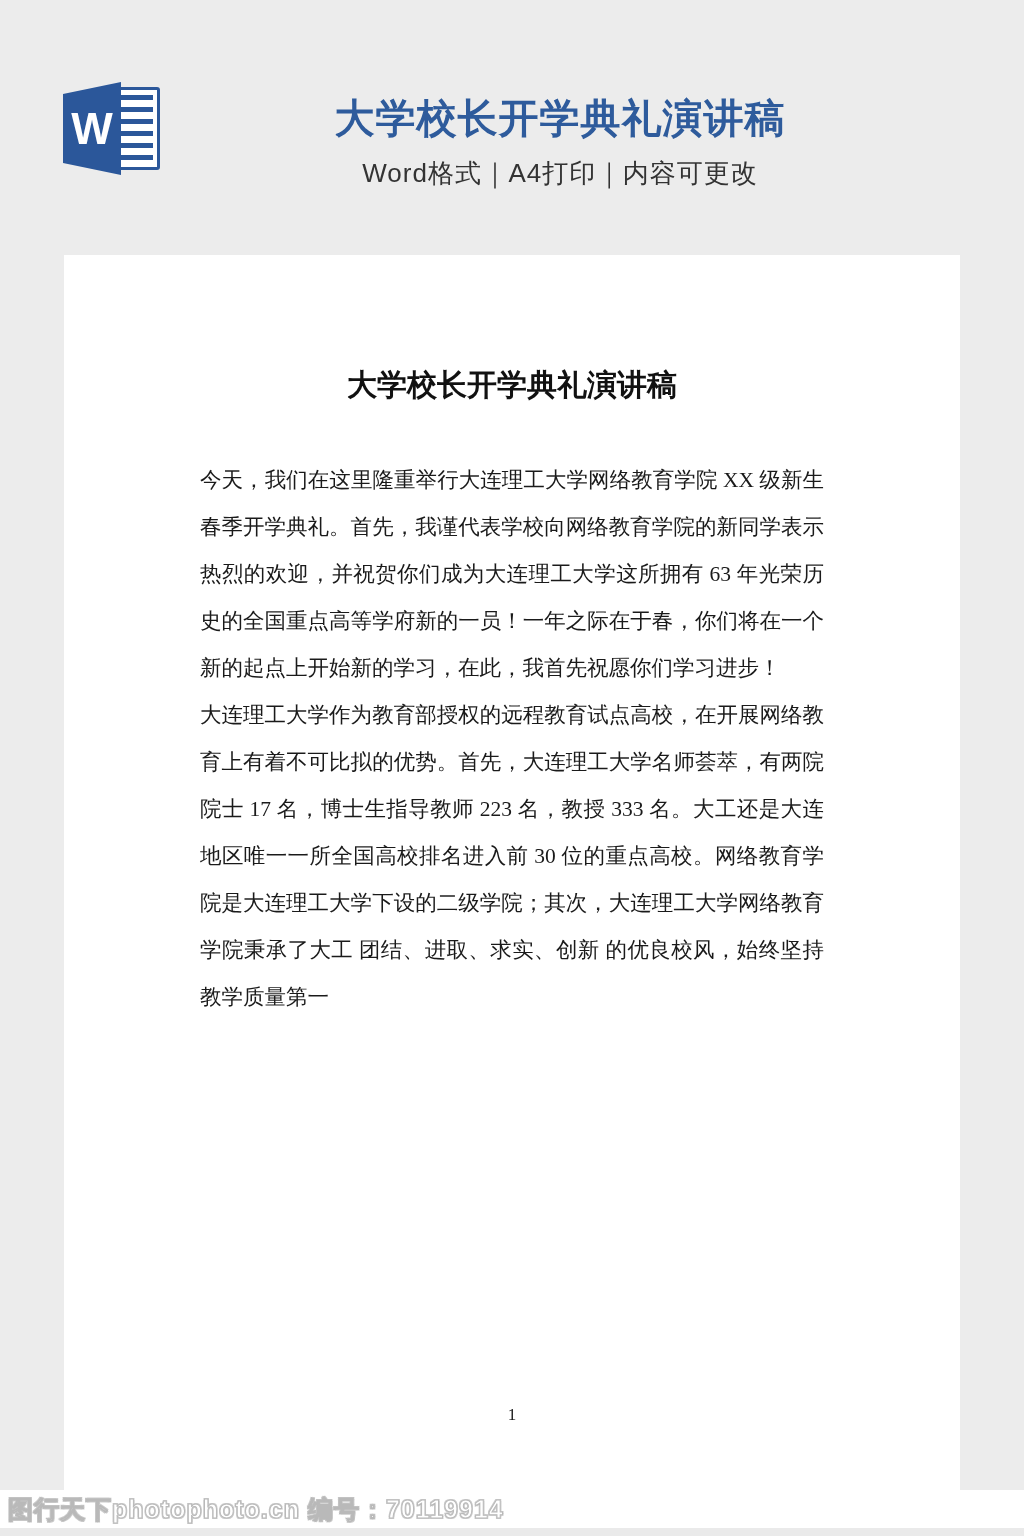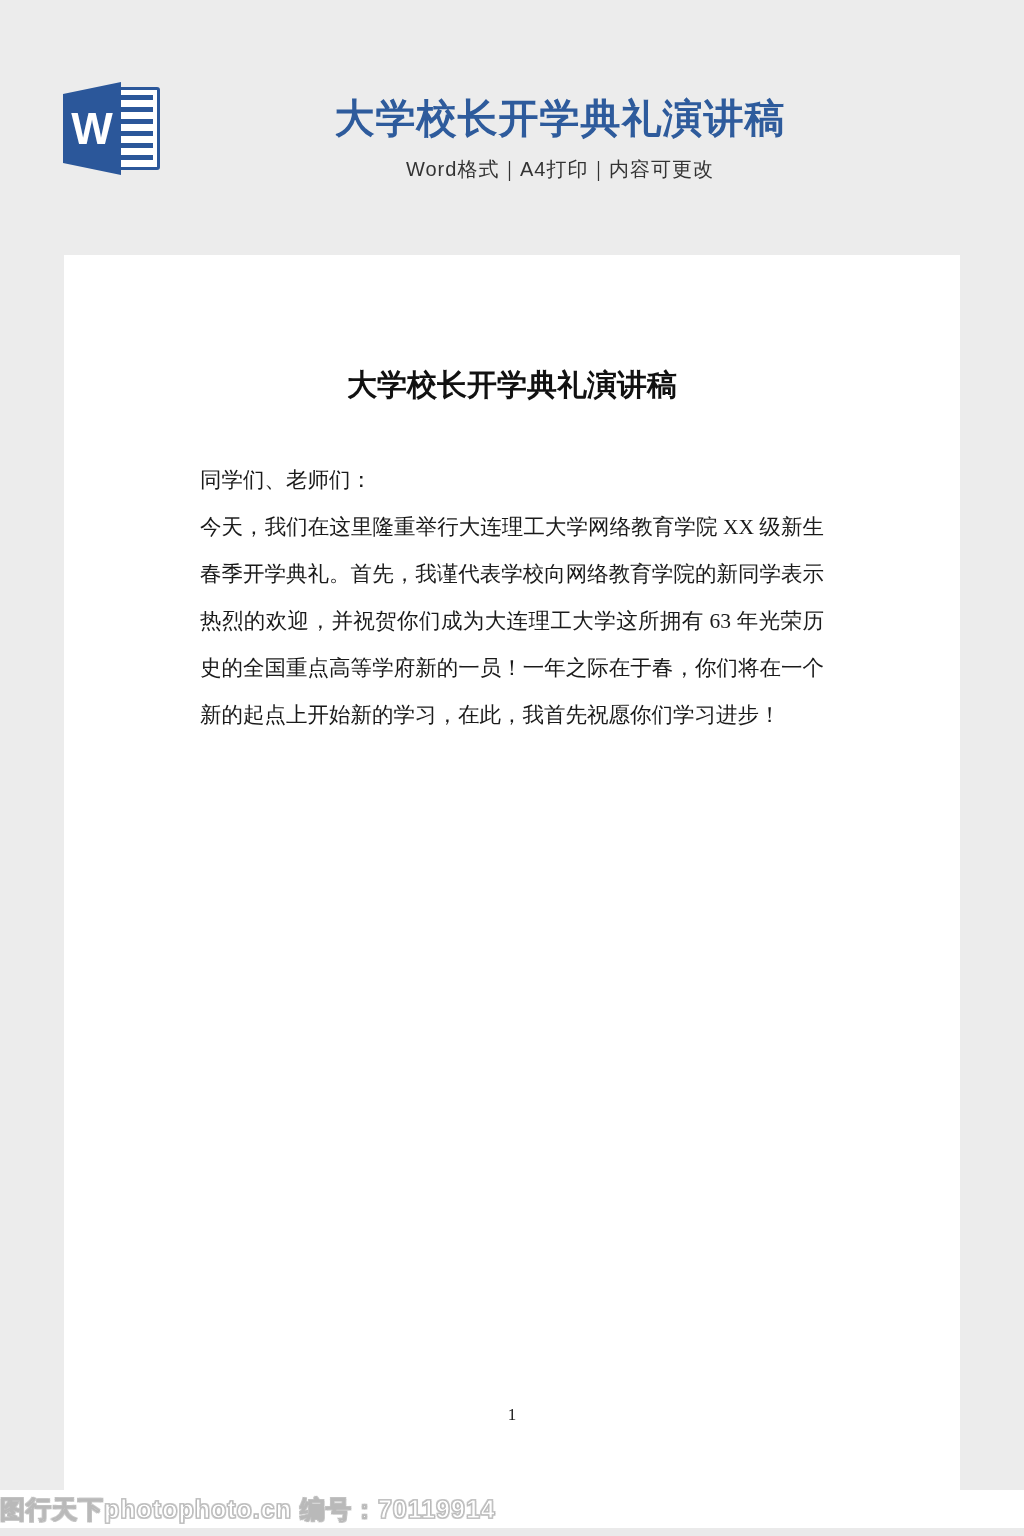--- a/index.html
+++ b/index.html
@@ -45,21 +45,21 @@
     position: absolute; left: 160px; top: 0; width: 800px;
     text-align: center;
   }
   .header-title {
     margin-top: 96px;
     font-size: 40px; font-weight: bold; color: #2e5b9c;
     letter-spacing: 1px; line-height: 1.1;
   }
   .header-subtitle {
     margin-top: 16px;
-    font-size: 20px; color: #333333; letter-spacing: 1px;
+    font-size: 26px; color: #333333; letter-spacing: 1px;
   }
 
   
   .doc-page {
     position: absolute; left: 64px; top: 255px; width: 896px; height: 1235px;
     background: #ffffff;
     box-sizing: border-box;
     padding: 0 136px;
     color: #1a1a1a;
   }
@@ -83,20 +83,21 @@
     font-family: "Liberation Serif", "DejaVu Serif", serif;
     font-size: 17px; color: #1a1a1a;
   }
 
   
   .watermark-band {
     position: absolute; left: 0; top: 1490px; width: 1024px; height: 38px;
     background: #ffffff;
   }
   .watermark-text {
+    padding-left: 8px;
     font-size: 25px; font-weight: bold; line-height: 38px;
     letter-spacing: 1px;
     color: #ffffff;
     -webkit-text-stroke: 1px #b9b9b9;
     text-shadow: -1px -1px 0 #cccccc, 1px -1px 0 #cccccc,
                  -1px 1px 0 #cccccc, 1px 1px 0 #cccccc;
     white-space: nowrap;
   }
   .bottom-strip {
     position: absolute; left: 0; top: 1528px; width: 1024px; height: 8px;
@@ -120,26 +121,26 @@
     <div class="header-text">
       <div class="header-title">大学校长开学典礼演讲稿</div>
       <div class="header-subtitle">Word格式｜A4打印｜内容可更改</div>
     </div>
   </div>
 
   <div class="doc-page">
     <div class="doc-title">大学校长开学典礼演讲稿</div>
     <div class="doc-body">
 
-        <p>同学们、老师们：</p>
 
 
         <p>今天，我们在这里隆重举行大连理工大学网络教育学院 XX 级新生春季开学典礼。首先，我谨代表学校向网络教育学院的新同学表示热烈的欢迎，并祝贺你们成为大连理工大学这所拥有 63 年光荣历史的全国重点高等学府新的一员！一年之际在于春，你们将在一个新的起点上开始新的学习，在此，我首先祝愿你们学习进步！</p>
 
 
+        <p>大连理工大学作为教育部授权的远程教育试点高校，在开展网络教育上有着不可比拟的优势。首先，大连理工大学名师荟萃，有两院院士 17 名，博士生指导教师 223 名，教授 333 名。大工还是大连地区唯一一所全国高校排名进入前 30 位的重点高校。网络教育学院是大连理工大学下设的二级学院；其次，大连理工大学网络教育学院秉承了大工 团结、进取、求实、创新 的优良校风，始终坚持教学质量第一</p>
       </div>
     <div class="page-number">1</div>
   </div>
 
   <div class="watermark-band">
     <div class="watermark-text">图行天下photophoto.cn 编号：70119914</div>
   </div>
   <div class="bottom-strip"></div>
 
 </div>

